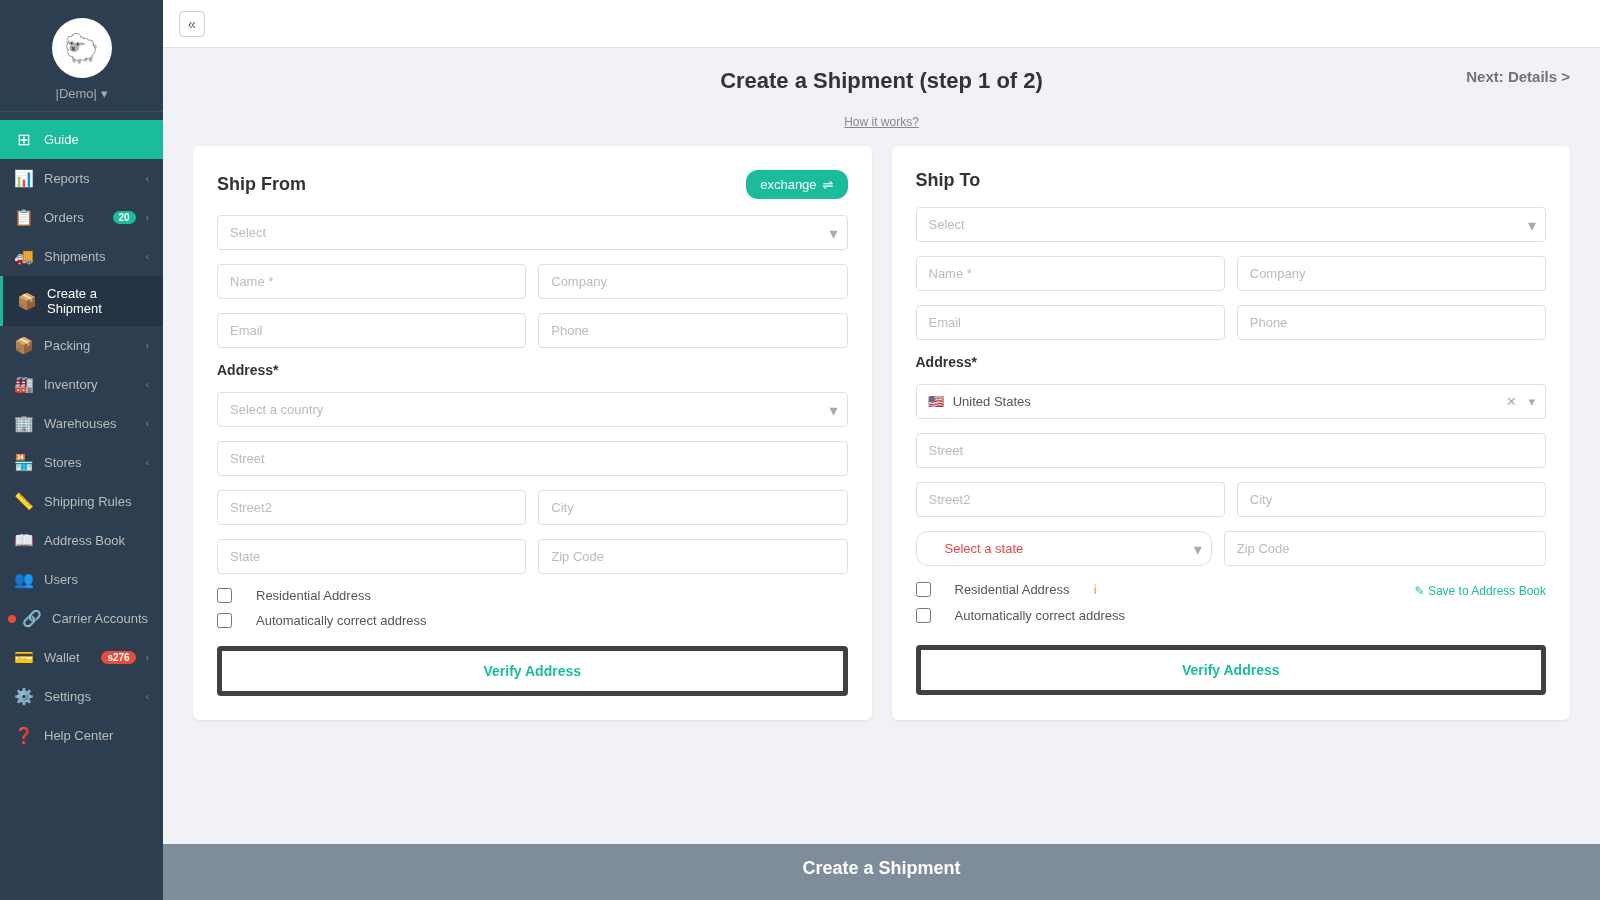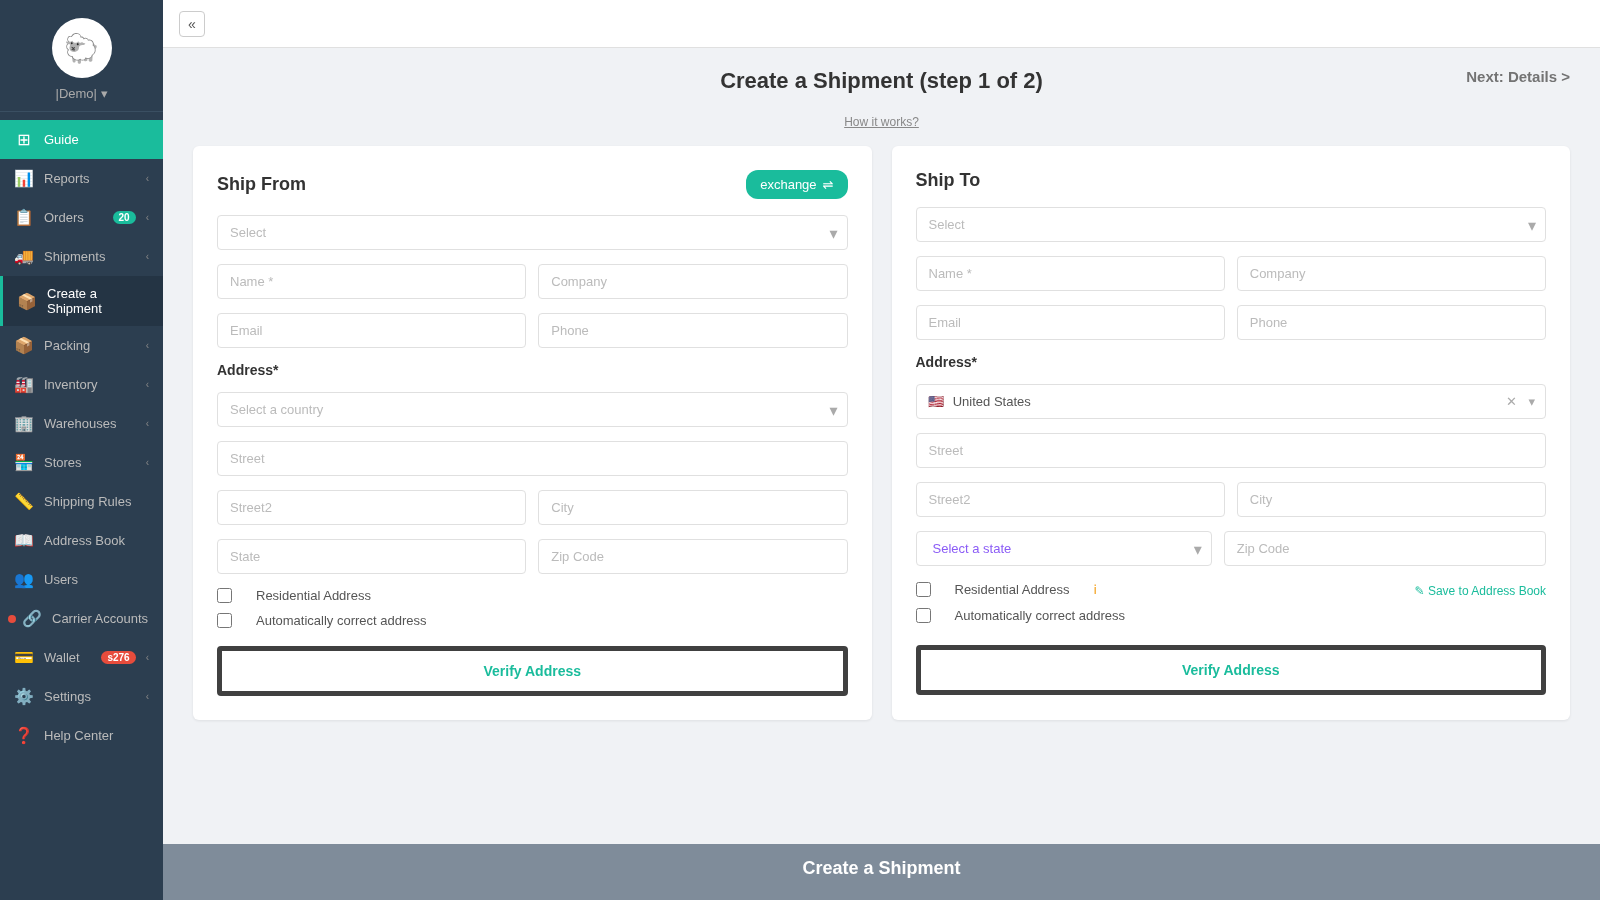--- a/index.html
+++ b/index.html
@@ -298,25 +298,25 @@
       top: 50%;
       transform: translateY(-50%);
       color: #aaa;
       pointer-events: none;
     }
     .state-select-wrapper {
       position: relative;
     }
     .state-select-wrapper select {
       width: 100%;
-      padding: 9px 16px;
+      padding: 9px 28px;
       border: 1px solid #e0e0e0;
-      border-radius: 4px;
-      font-size: 13px;
-      color: #8b5cf6;
+      border-radius: 12px;
+      font-size: 13px;
+      color: #ef4444;
       background: #fff;
       appearance: none;
       cursor: pointer;
     }
     .state-select-wrapper::after {
       content: '▾';
       position: absolute;
       right: 10px;
       top: 50%;
       transform: translateY(-50%);

